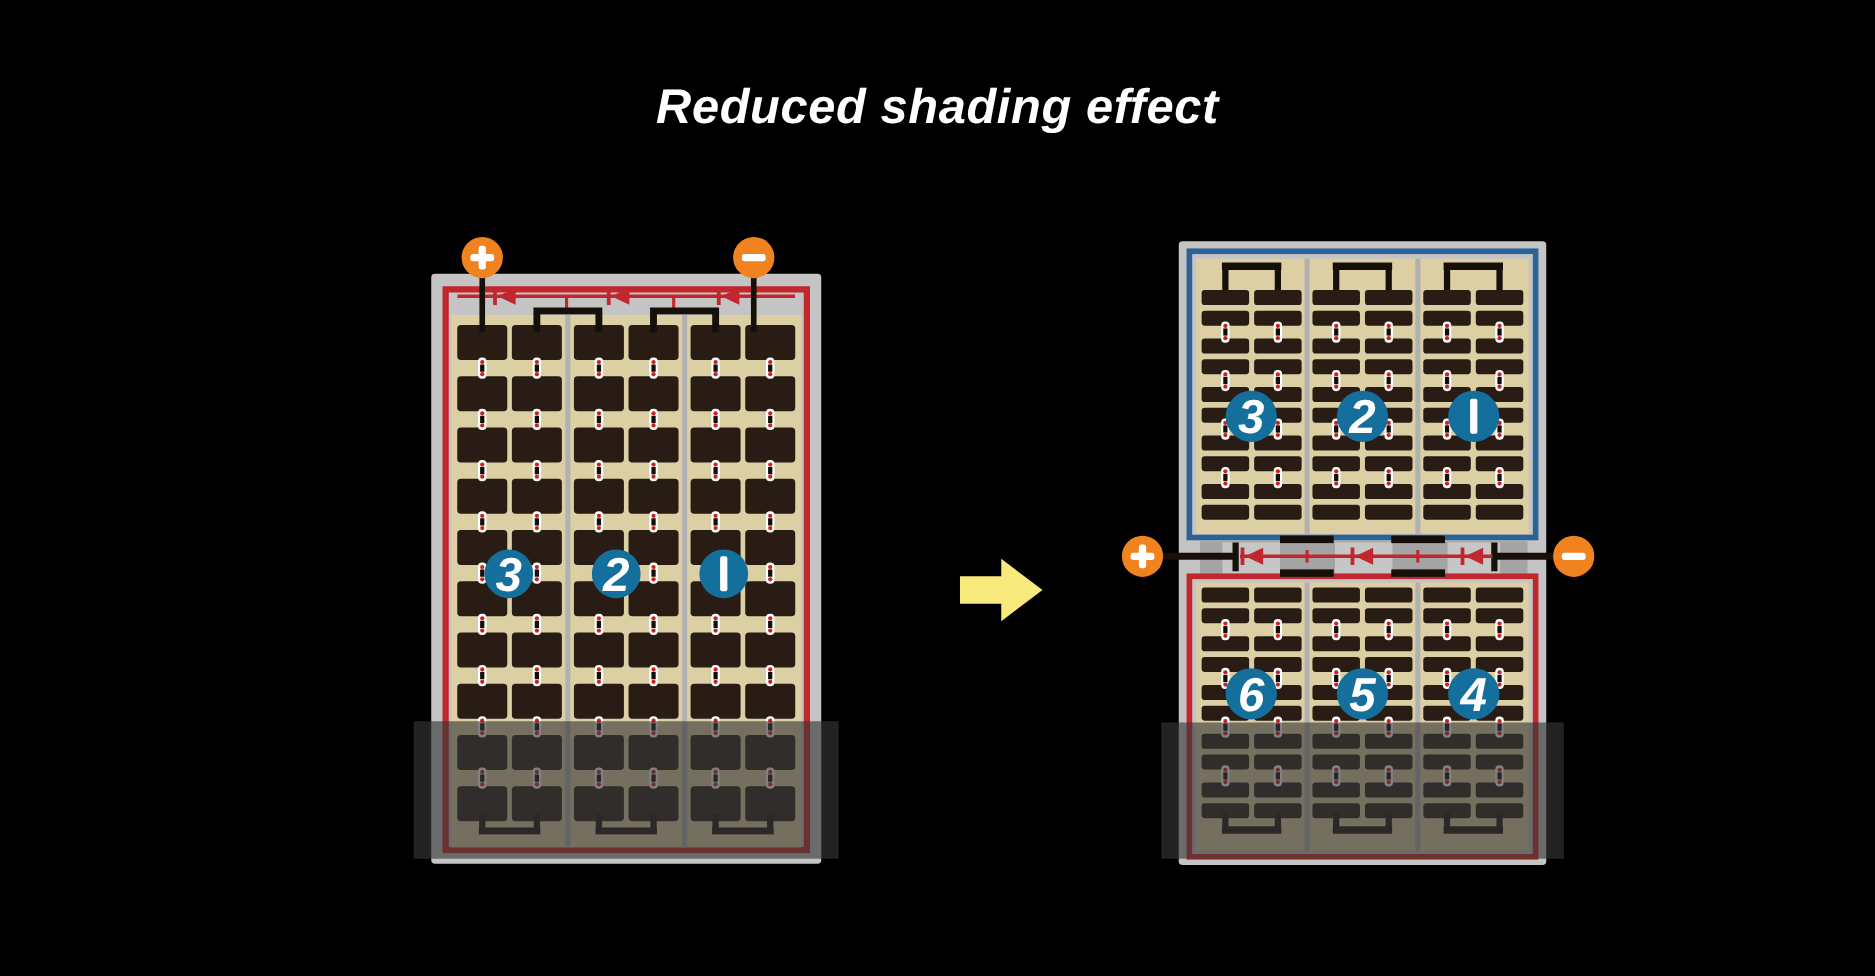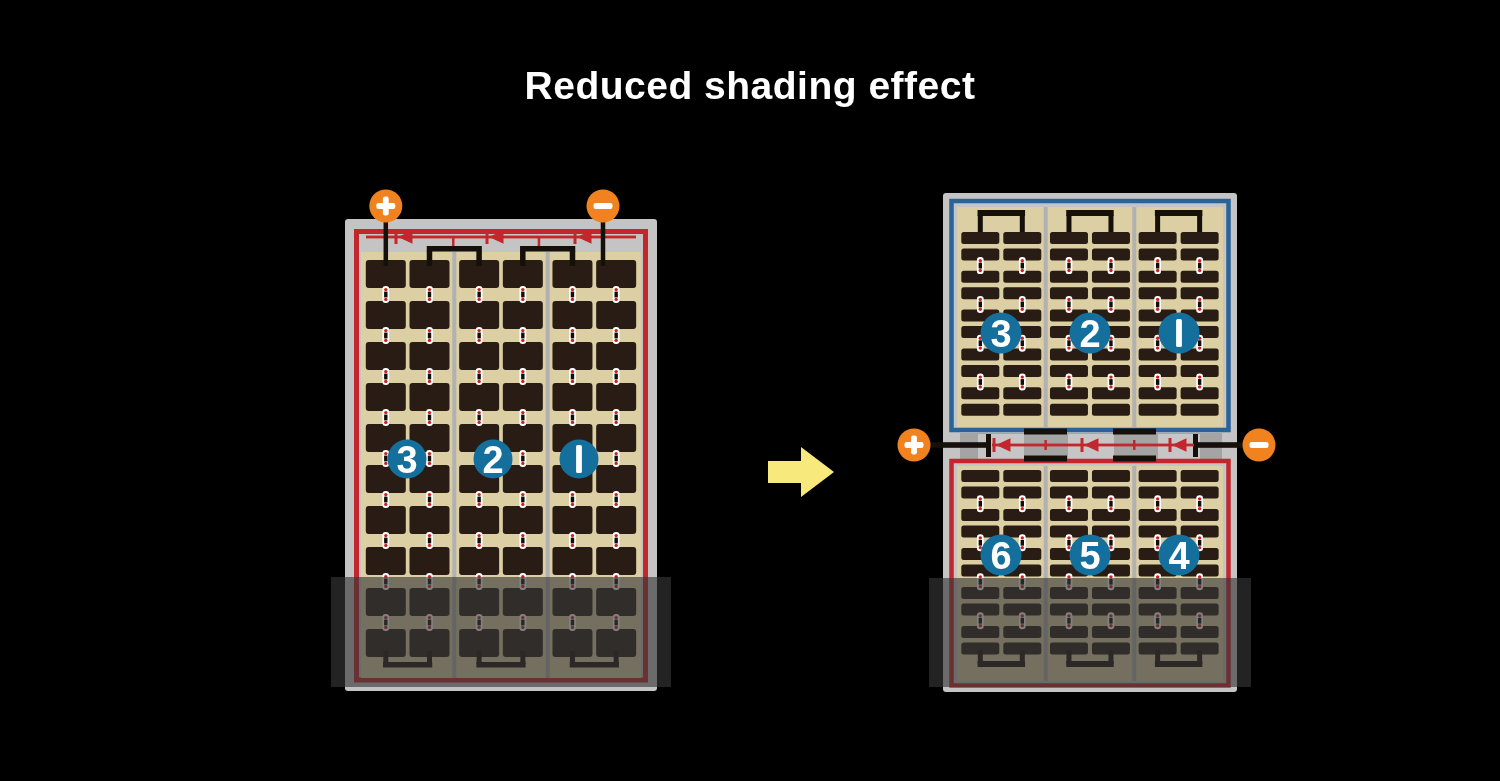--- a/index.html
+++ b/index.html
@@ -1,17 +1,17 @@
 <!DOCTYPE html>
 <html><head>
 <meta charset="utf-8">
 <style>
   html,body{margin:0;padding:0;background:#000;}
   .stage{position:relative;width:1500px;height:781px;background:#000;overflow:hidden;
-         font-family:"Liberation Sans",sans-serif;}
+         font-family:"Liberation Sans",sans-serif;font-style:italic;}
   .title{position:absolute;left:0;right:0;top:64px;text-align:center;color:#fff;
          font-size:39px;font-weight:700;letter-spacing:.5px;}
   svg{position:absolute;left:0;top:0;}
 </style>
 </head>
 <body>
 
 <div class="stage">
   <div class="title">Reduced shading effect</div>
   <svg id="diagram" width="1500" height="781" viewBox="0 0 1500 781">

